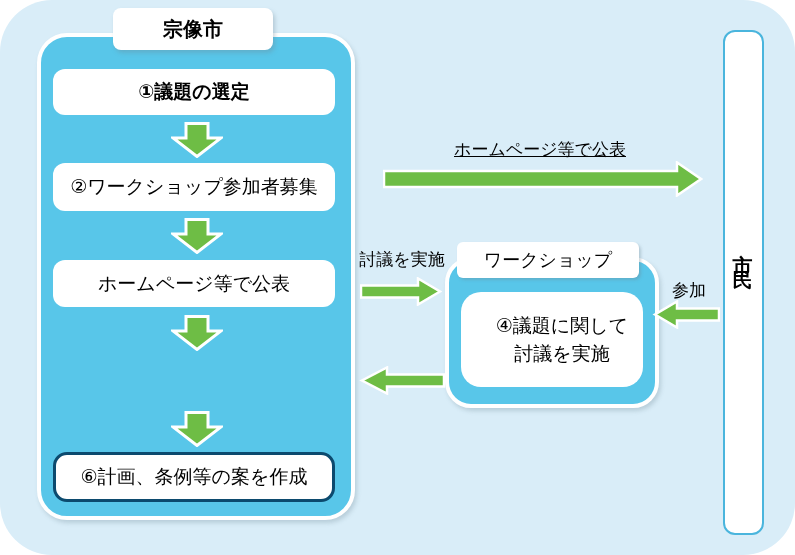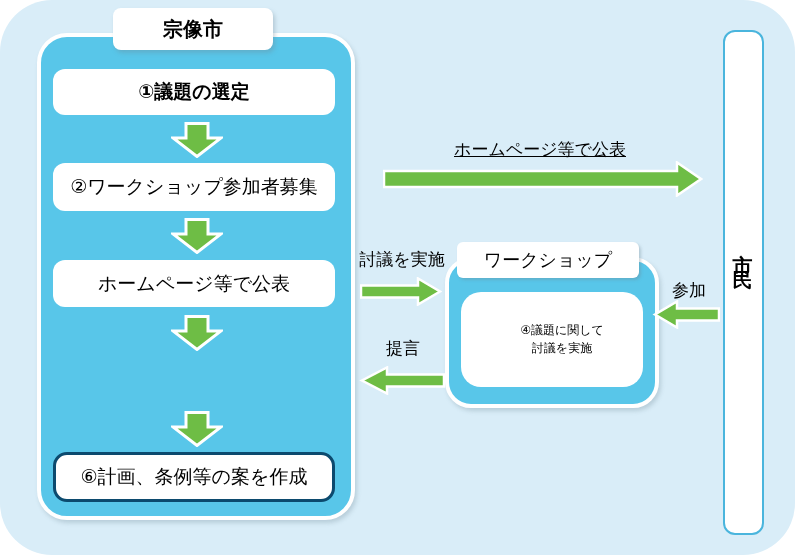--- a/index.html
+++ b/index.html
@@ -88,21 +88,21 @@
     z-index: 6;
   }
   .workshop-inner {
     position: absolute;
     left: 461px; top: 292px;
     width: 182px; height: 95px;
     background: #ffffff;
     border-radius: 20px;
     display: flex; align-items: center; justify-content: center;
     text-align: center;
-    font-size: 12px; line-height: 1.45;
+    font-size: 19px; line-height: 1.45;
     white-space: pre-line;
     z-index: 5;
     padding-left: 20px;
   }
   
   .citizens-box {
     position: absolute;
     left: 723px; top: 30px;
     width: 41px; height: 505px;
     background: #ffffff;
@@ -165,21 +165,20 @@
   <div class="flow-label label-publish">ホームページ等で公表</div>
   <svg class="h-arrow arrow-publish" viewBox="0 0 320 36">
     <polygon points="1,10 294,10 294,1.5 318,18 294,34.5 294,26 1,26" fill="#6ebd45" stroke="#ffffff" stroke-width="2.5"></polygon>
   </svg>
 
   <div class="flow-label label-info">討議を実施</div>
   <svg class="h-arrow arrow-info" viewBox="0 0 82 29">
     <polygon points="1,8.5 58,8.5 58,1.5 80,14.5 58,27.5 58,20.5 1,20.5" fill="#6ebd45" stroke="#ffffff" stroke-width="2.5"></polygon>
   </svg>
 
-  <div class="flow-label label-proposal">提言</div>
   <svg class="h-arrow arrow-proposal" viewBox="0 0 86 29">
     <polygon points="85,8.5 28,8.5 28,1.5 3,14.5 28,27.5 28,20.5 85,20.5" fill="#6ebd45" stroke="#ffffff" stroke-width="2.5"></polygon>
   </svg>
 
   <div class="flow-label label-participate">参加</div>
   <svg class="h-arrow arrow-participate" viewBox="0 0 68 29">
     <polygon points="67,8.5 25,8.5 25,1.5 3,14.5 25,27.5 25,20.5 67,20.5" fill="#6ebd45" stroke="#ffffff" stroke-width="2.5"></polygon>
   </svg>
 
   <div class="workshop-panel"></div>

